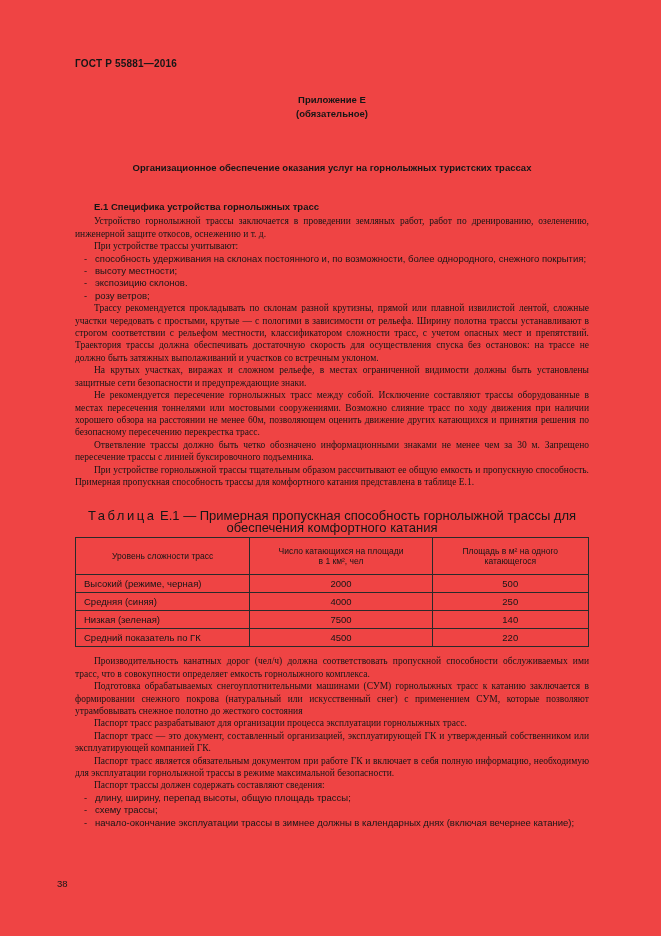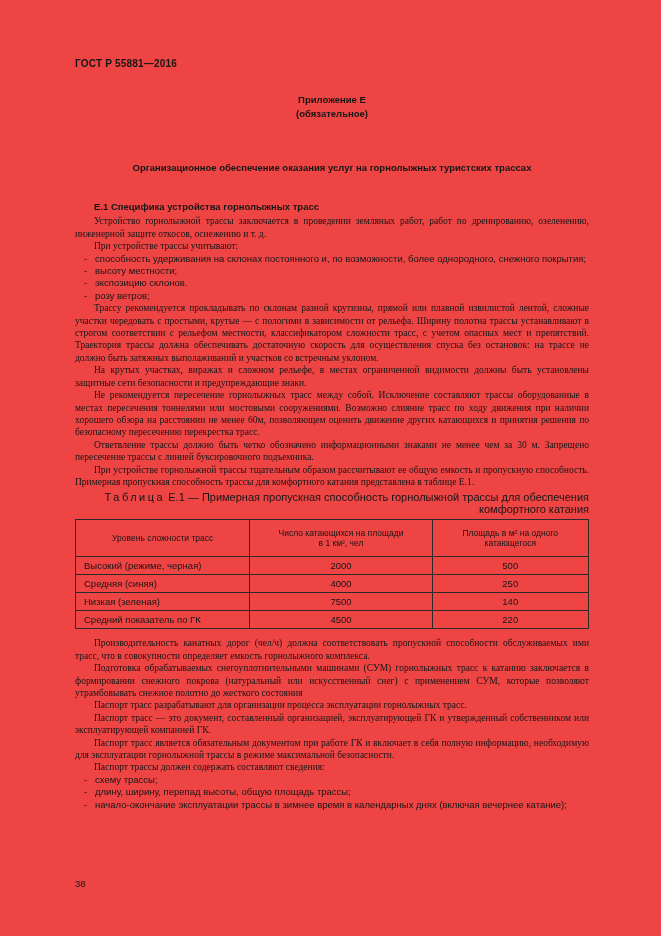--- a/index.html
+++ b/index.html
@@ -47,24 +47,24 @@
     font-family:Liberation Serif, serif;
   }
   .bullet {
     font-size:9.5px;
     line-height:12.4px;
     padding-left:9px;
     text-align:left;
   }
   .bullet .marker { display:inline-block; width:11px; }
   .table-caption {
-    font-size:11px;
+    font-size:13px;
     line-height:11.5px;
-    margin:4px 0 4px 0;
-    text-align:right;
+    margin:22px 0 4px 0;
+    text-align:center;
   }
   .table-caption .spaced { letter-spacing:2.5px; }
   table.cap-table {
     width:100%;
     border-collapse:collapse;
     table-layout:fixed;
     margin:2px 0 8px 0;
   }
   table.cap-table th, table.cap-table td {
     border:1px solid #2a2a2a;
@@ -85,21 +85,21 @@
     padding:3px 8px;
     height:17px;
     vertical-align:middle;
   }
   table.cap-table td.num { text-align:center; }
   .col-level { width:34%; }
   .col-count { width:35.5%; }
   .col-area  { width:30.5%; }
   .page-number {
     position:absolute;
-    left:75px; bottom:47px;
+    left:57px; bottom:47px;
     font-size:9.5px;
   }
 </style>
 </head>
 <body>
 
 <div class="page">
 
   <div class="doc-header">ГОСТ Р 55881—2016</div>
 
@@ -181,24 +181,24 @@
   <p class="para">Производительность канатных дорог (чел/ч) должна соответствовать пропускной способности обслуживаемых ими трасс, что в совокупности определяет емкость горнолыжного комплекса.</p>
   <p class="para">Подготовка обрабатываемых снегоуплотнительными машинами (СУМ) горнолыжных трасс к катанию заключается в формировании снежного покрова (натуральный или искусственный снег) с применением СУМ, которые позволяют утрамбовывать снежное полотно до жесткого состояния</p>
 
 
   <p class="para">Паспорт трасс разрабатывают для организации процесса эксплуатации горнолыжных трасс.</p>
   <p class="para">Паспорт трасс — это документ, составленный организацией, эксплуатирующей ГК и утвержденный собственником или эксплуатирующей компанией ГК.</p>
   <p class="para">Паспорт трасс является обязательным документом при работе ГК и включает в себя полную информацию, необходимую для эксплуатации горнолыжной трассы в режиме максимальной безопасности.</p>
   <p class="para">Паспорт трассы должен содержать составляют сведения:</p>
 
   <div class="bullet">
+    <span class="marker">-</span><span>длину, ширину, перепад высоты, общую площадь трассы;</span>
+  </div>
+  <div class="bullet">
     <span class="marker">-</span><span>схему трассы;</span>
   </div>
   <div class="bullet">
-    <span class="marker">-</span><span>длину, ширину, перепад высоты, общую площадь трассы;</span>
-  </div>
-  <div class="bullet">
-    <span class="marker">-</span><span>начало-окончание эксплуатации трассы в зимнее время в календарных днях (включая вечернее катание);</span>
+    <span class="marker">-</span><span>начало-окончание эксплуатации трассы в зимнее должны в календарных днях (включая вечернее катание);</span>
   </div>
 
   <div class="page-number">38</div>
 
 </div>
 
 </body></html>

